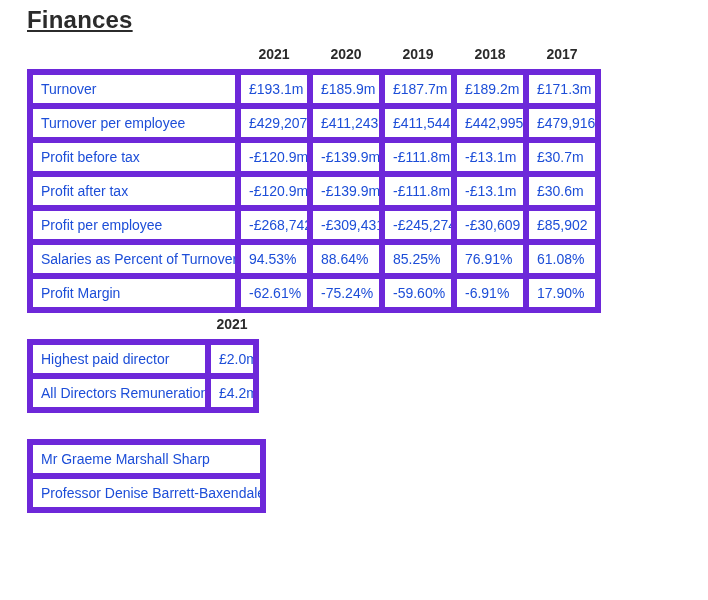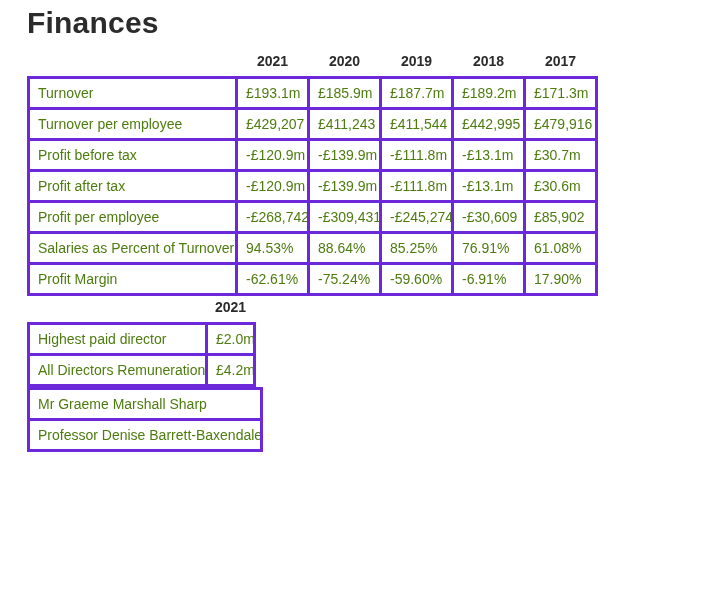--- a/index.html
+++ b/index.html
@@ -11,60 +11,61 @@
     color: #333333;
   }
   .page {
     position: relative;
     width: 708px;
     height: 600px;
     padding: 6px 0 0 27px;
     overflow: hidden;
   }
   h1.section-heading {
-    font-size: 30px;
+    font-size: 24px;
     line-height: 1.15;
     font-weight: bold;
     color: #2b2b2b;
     margin: 0 0 9px 0;
     letter-spacing: 0.2px;
+    text-decoration: underline;
   }
   table {
     border-collapse: collapse;
     font-size: 14px;
     table-layout: fixed;
   }
   thead th {
     border: none;
     font-weight: bold;
     color: #2b2b2b;
     padding: 3px 6px 7px 6px;
     font-size: 14px;
   }
   thead th.label-col { text-align: left; }
   tbody td {
-    border: 3px solid #6d28d9;
+    border: 6px solid #6d28d9;
     padding: 6px 8px;
     height: 31px;
-    color: #4d7c0f;
+    color: #1d4ed8;
     text-align: left;
     white-space: nowrap;
     overflow: hidden;
     background: #ffffff;
   }
   .fin-table { width: 568px; }
   .fin-table col.c-label { width: 208px; }
   .fin-table col.c-year  { width: 72px; }
 
   .dir-table { width: 226px; margin-top: 0; }
   .dir-table col.c-label { width: 178px; }
   .dir-table col.c-value { width: 48px; }
   .dir-table thead th { padding-right: 2px; padding-left: 2px; }
 
-  .names-table { width: 233px; }
+  .names-table { width: 233px; margin-top: 26px; }
   .names-table col.c-name { width: 233px; }
 
   .directors-heading-wrap { margin-top: 24px; }
 </style>
 </head>
 <body>
 
 <div class="page">
 
   <h1 class="section-heading">Finances</h1>

